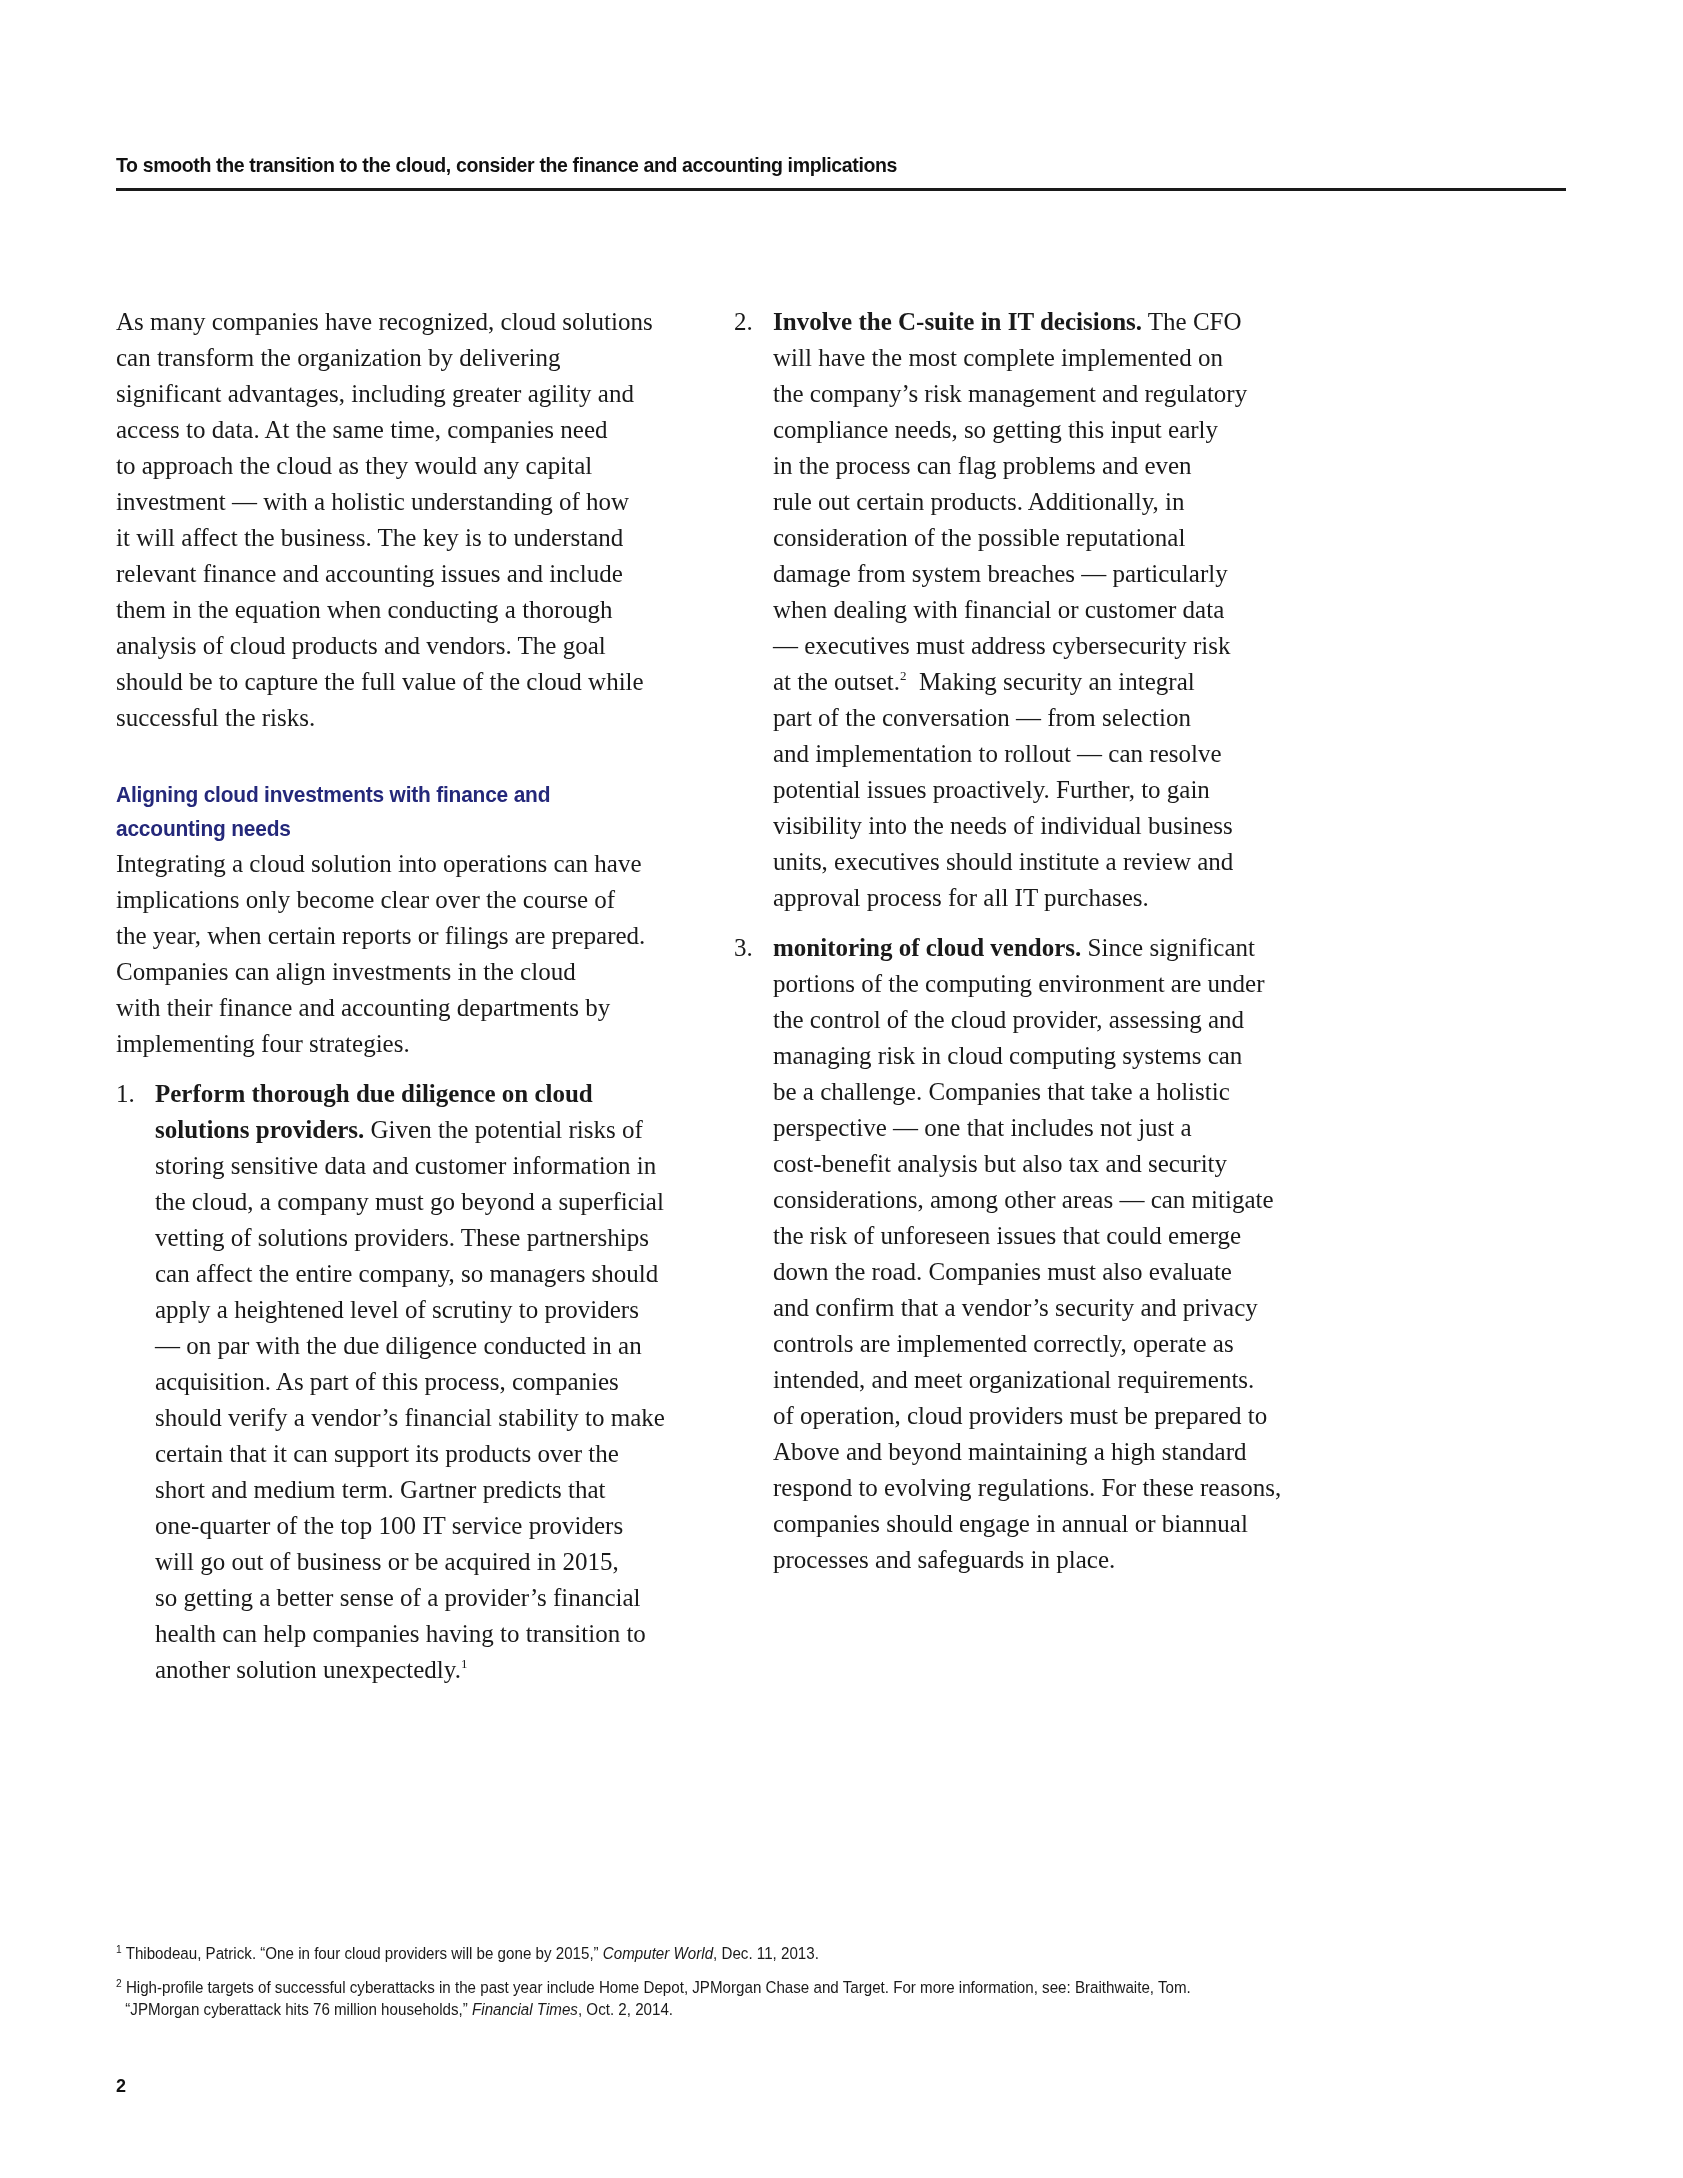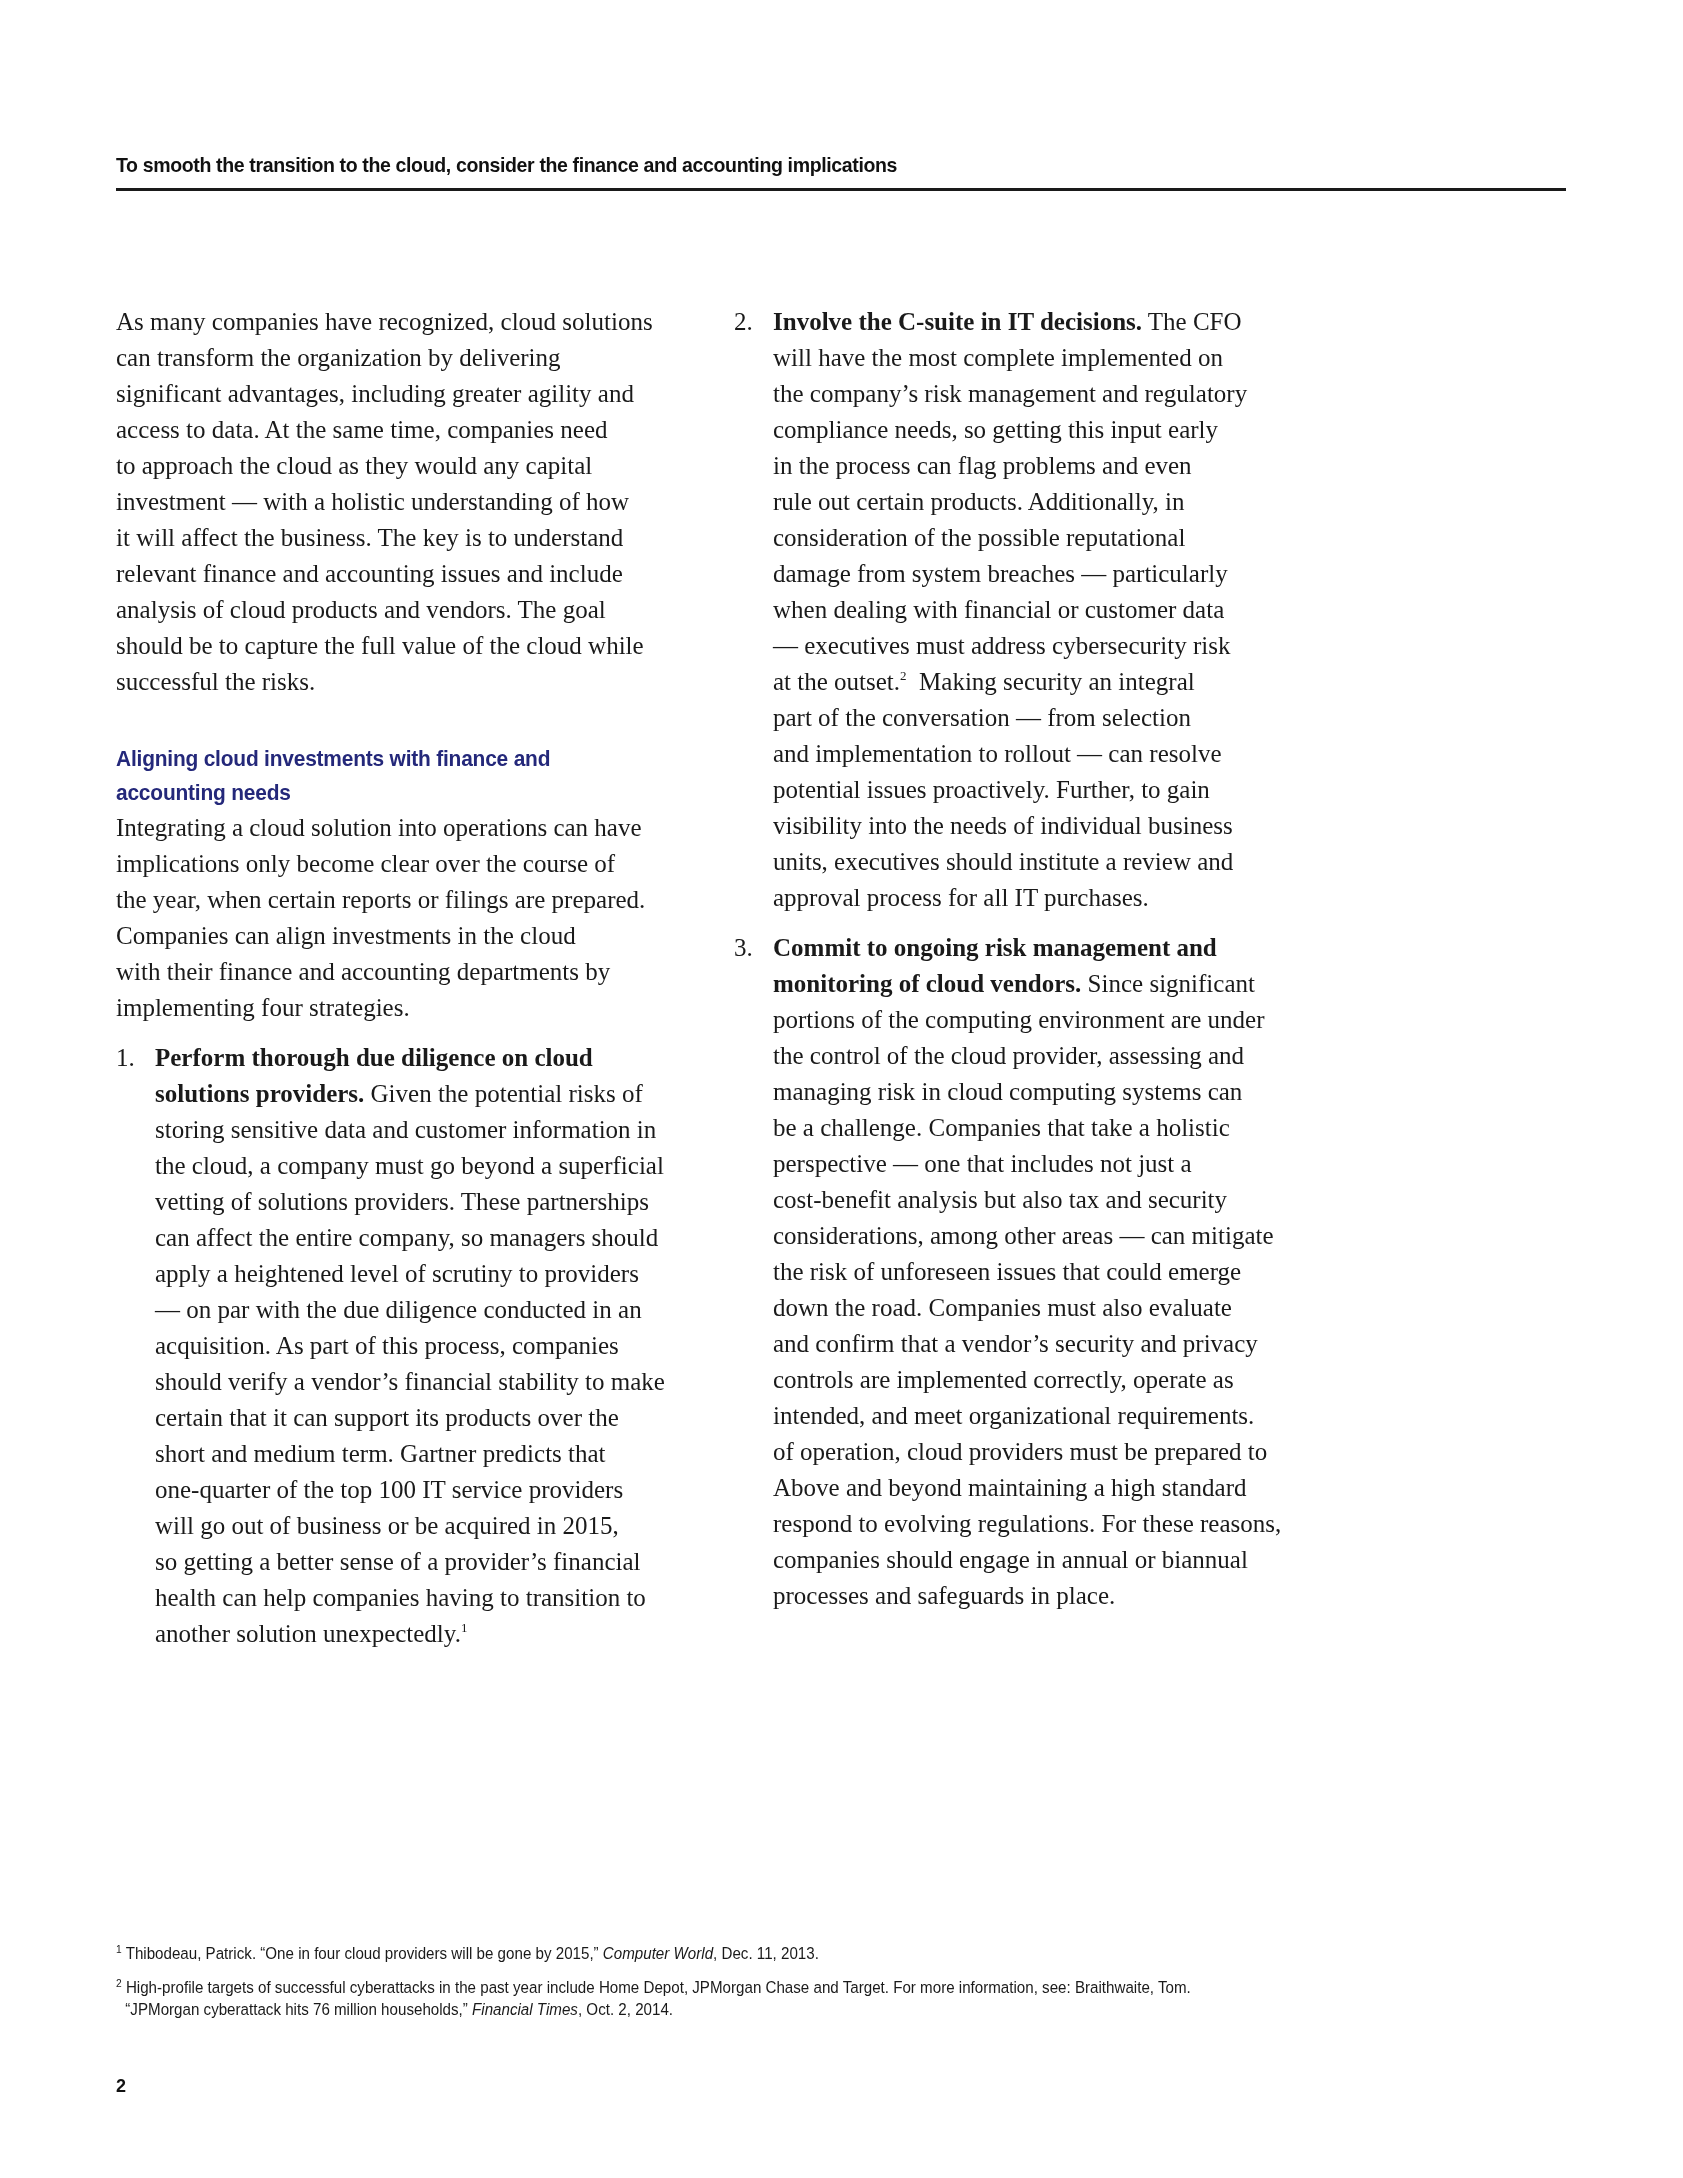--- a/index.html
+++ b/index.html
@@ -45,20 +45,21 @@
 <div class="col col-left">
   <div>
     <span class="line">As many companies have recognized, cloud solutions</span>
     <span class="line">can transform the organization by delivering</span>
     <span class="line">significant advantages, including greater agility and</span>
     <span class="line">access to data. At the same time, companies need</span>
     <span class="line">to approach the cloud as they would any capital</span>
     <span class="line">investment — with a holistic understanding of how</span>
     <span class="line">it will affect the business. The key is to understand</span>
     <span class="line">relevant finance and accounting issues and include</span>
+    <span class="line">them in the equation when conducting a thorough</span>
     <span class="line">analysis of cloud products and vendors. The goal</span>
     <span class="line">should be to capture the full value of the cloud while</span>
     <span class="line">successful the risks.</span>
   </div>
 
   <div class="para-gap"></div>
   <div style="height:6px"></div>
 
   <div>
     <div class="heading">Aligning cloud investments with finance and</div>
@@ -117,21 +118,20 @@
     <span class="line">potential issues proactively. Further, to gain</span>
     <span class="line">visibility into the needs of individual business</span>
     <span class="line">units, executives should institute a review and</span>
     <span class="line">approval process for all IT purchases.</span>
   </div>
 
   <div class="half-gap"></div>
 
   <div class="list-item">
     <span class="list-num">3.</span>
-    <span class="line"><span class="lead">Commit to ongoing risk management and</span></span>
     <span class="line"><span class="lead">monitoring of cloud vendors.</span><span> Since significant</span></span>
     <span class="line">portions of the computing environment are under</span>
     <span class="line">the control of the cloud provider, assessing and</span>
     <span class="line">managing risk in cloud computing systems can</span>
     <span class="line">be a challenge. Companies that take a holistic</span>
     <span class="line">perspective — one that includes not just a</span>
     <span class="line">cost-benefit analysis but also tax and security</span>
     <span class="line">considerations, among other areas — can mitigate</span>
     <span class="line">the risk of unforeseen issues that could emerge</span>
     <span class="line">down the road. Companies must also evaluate</span>

